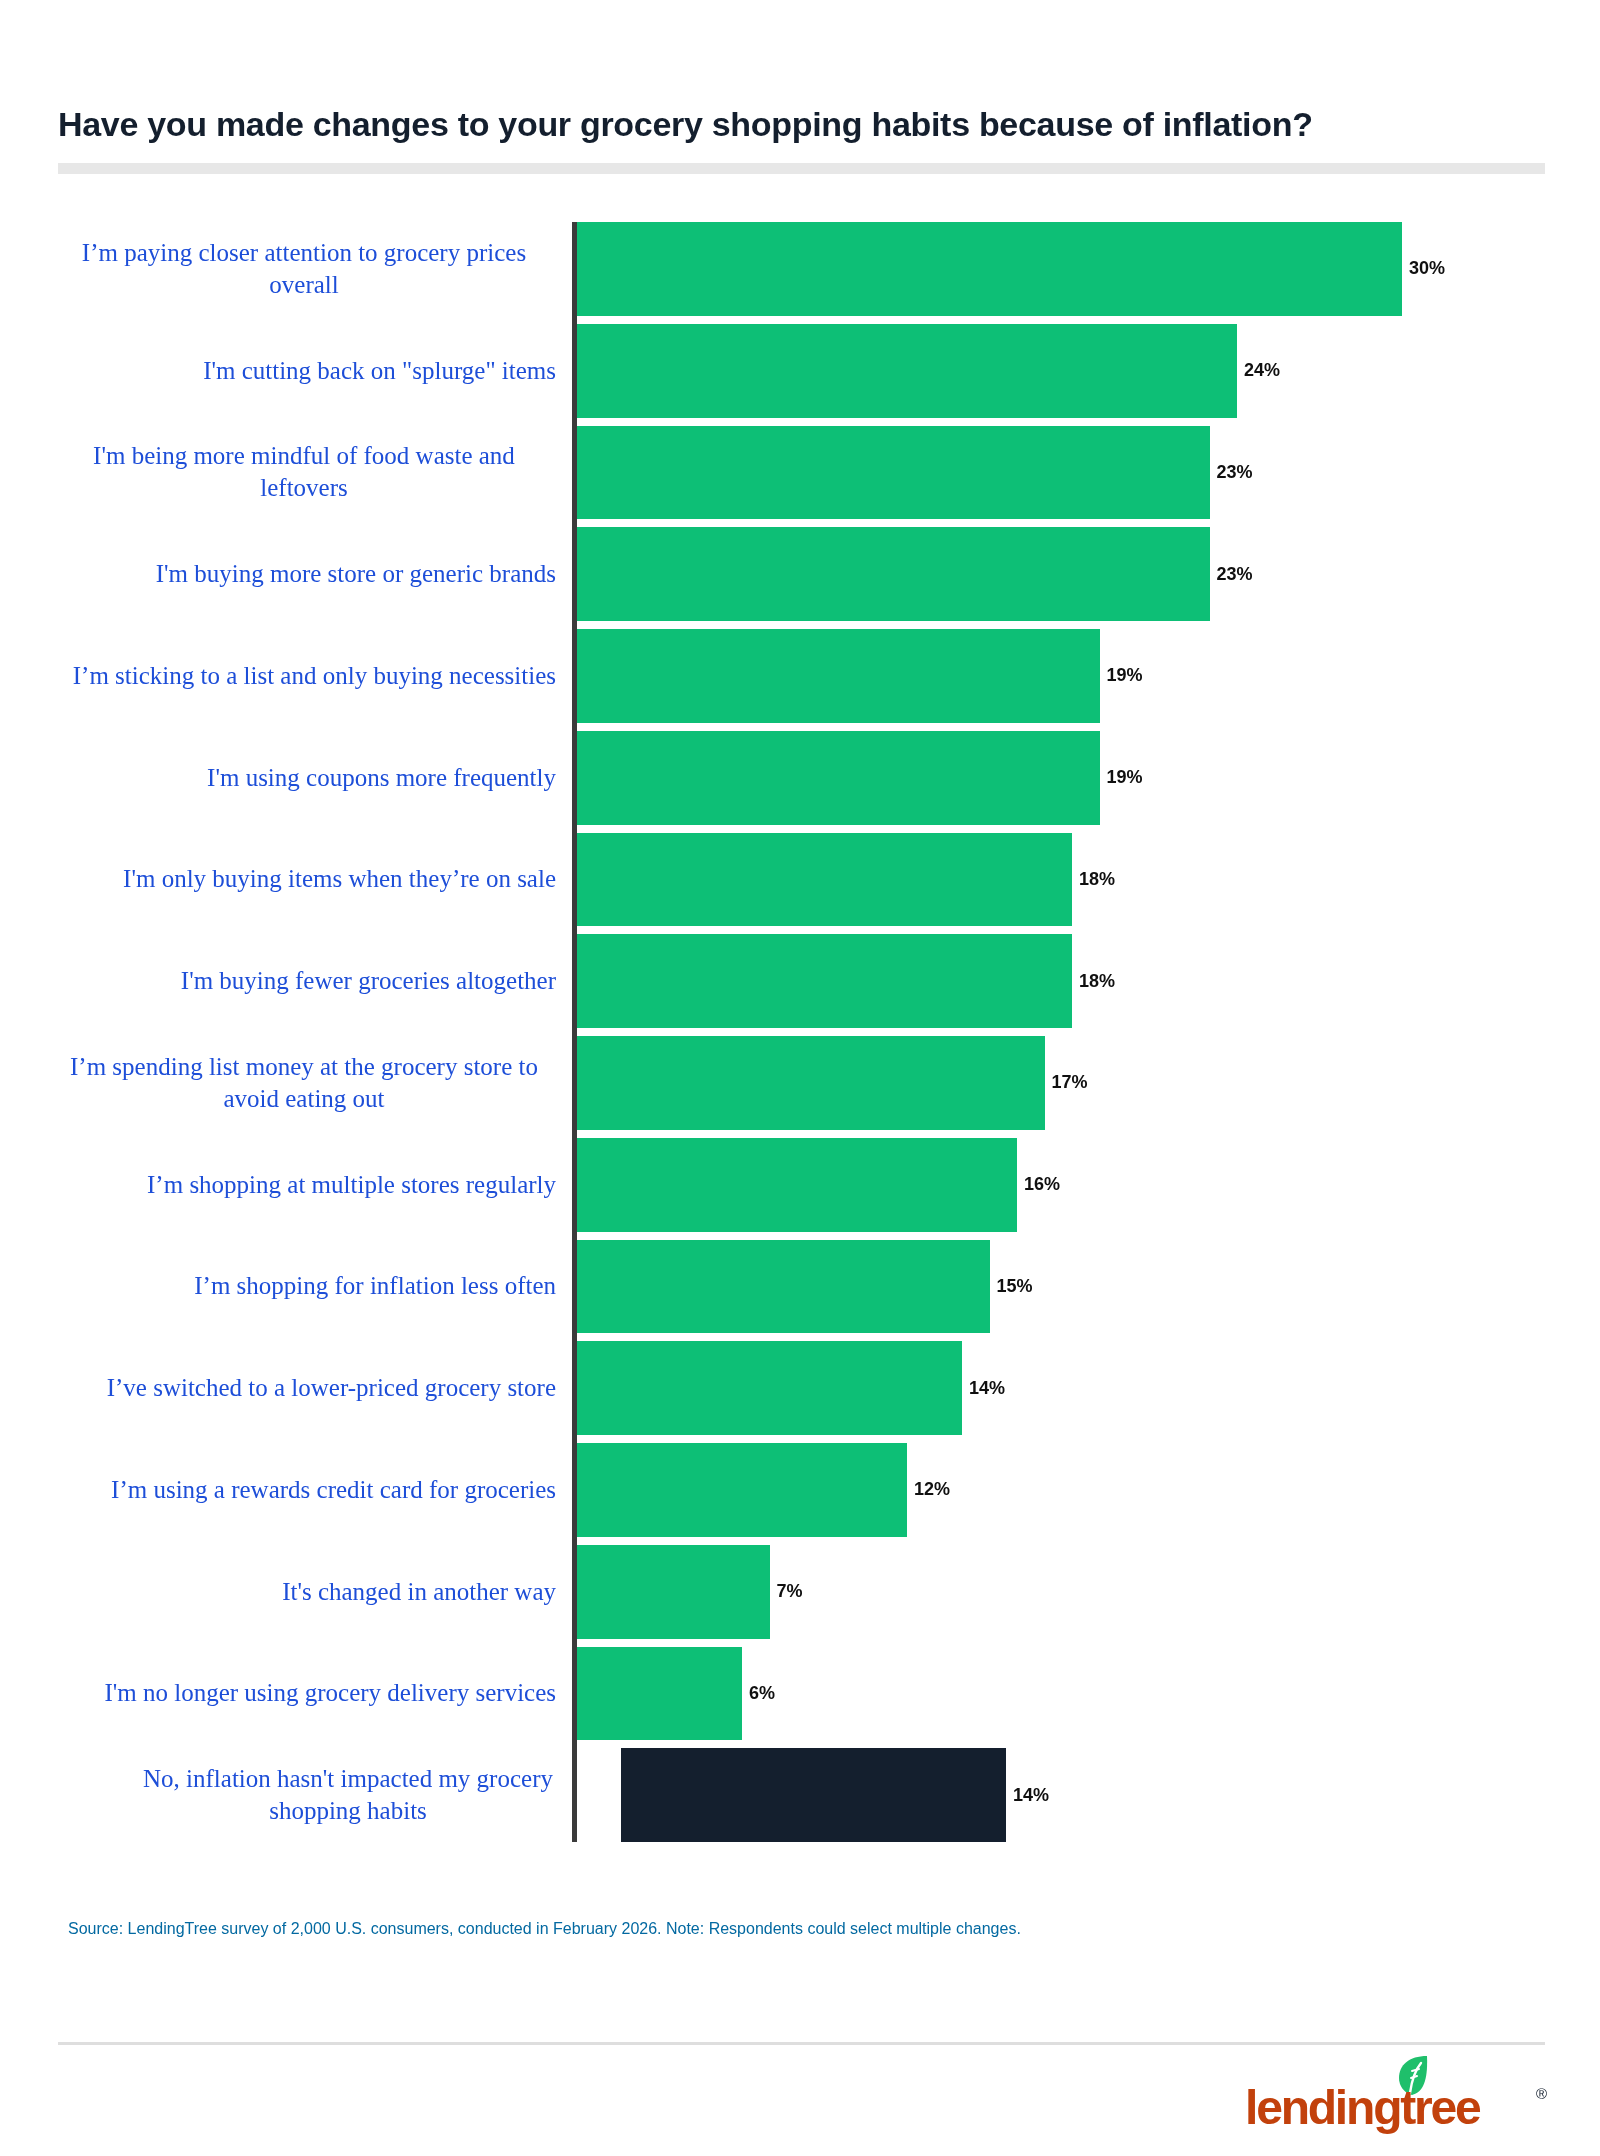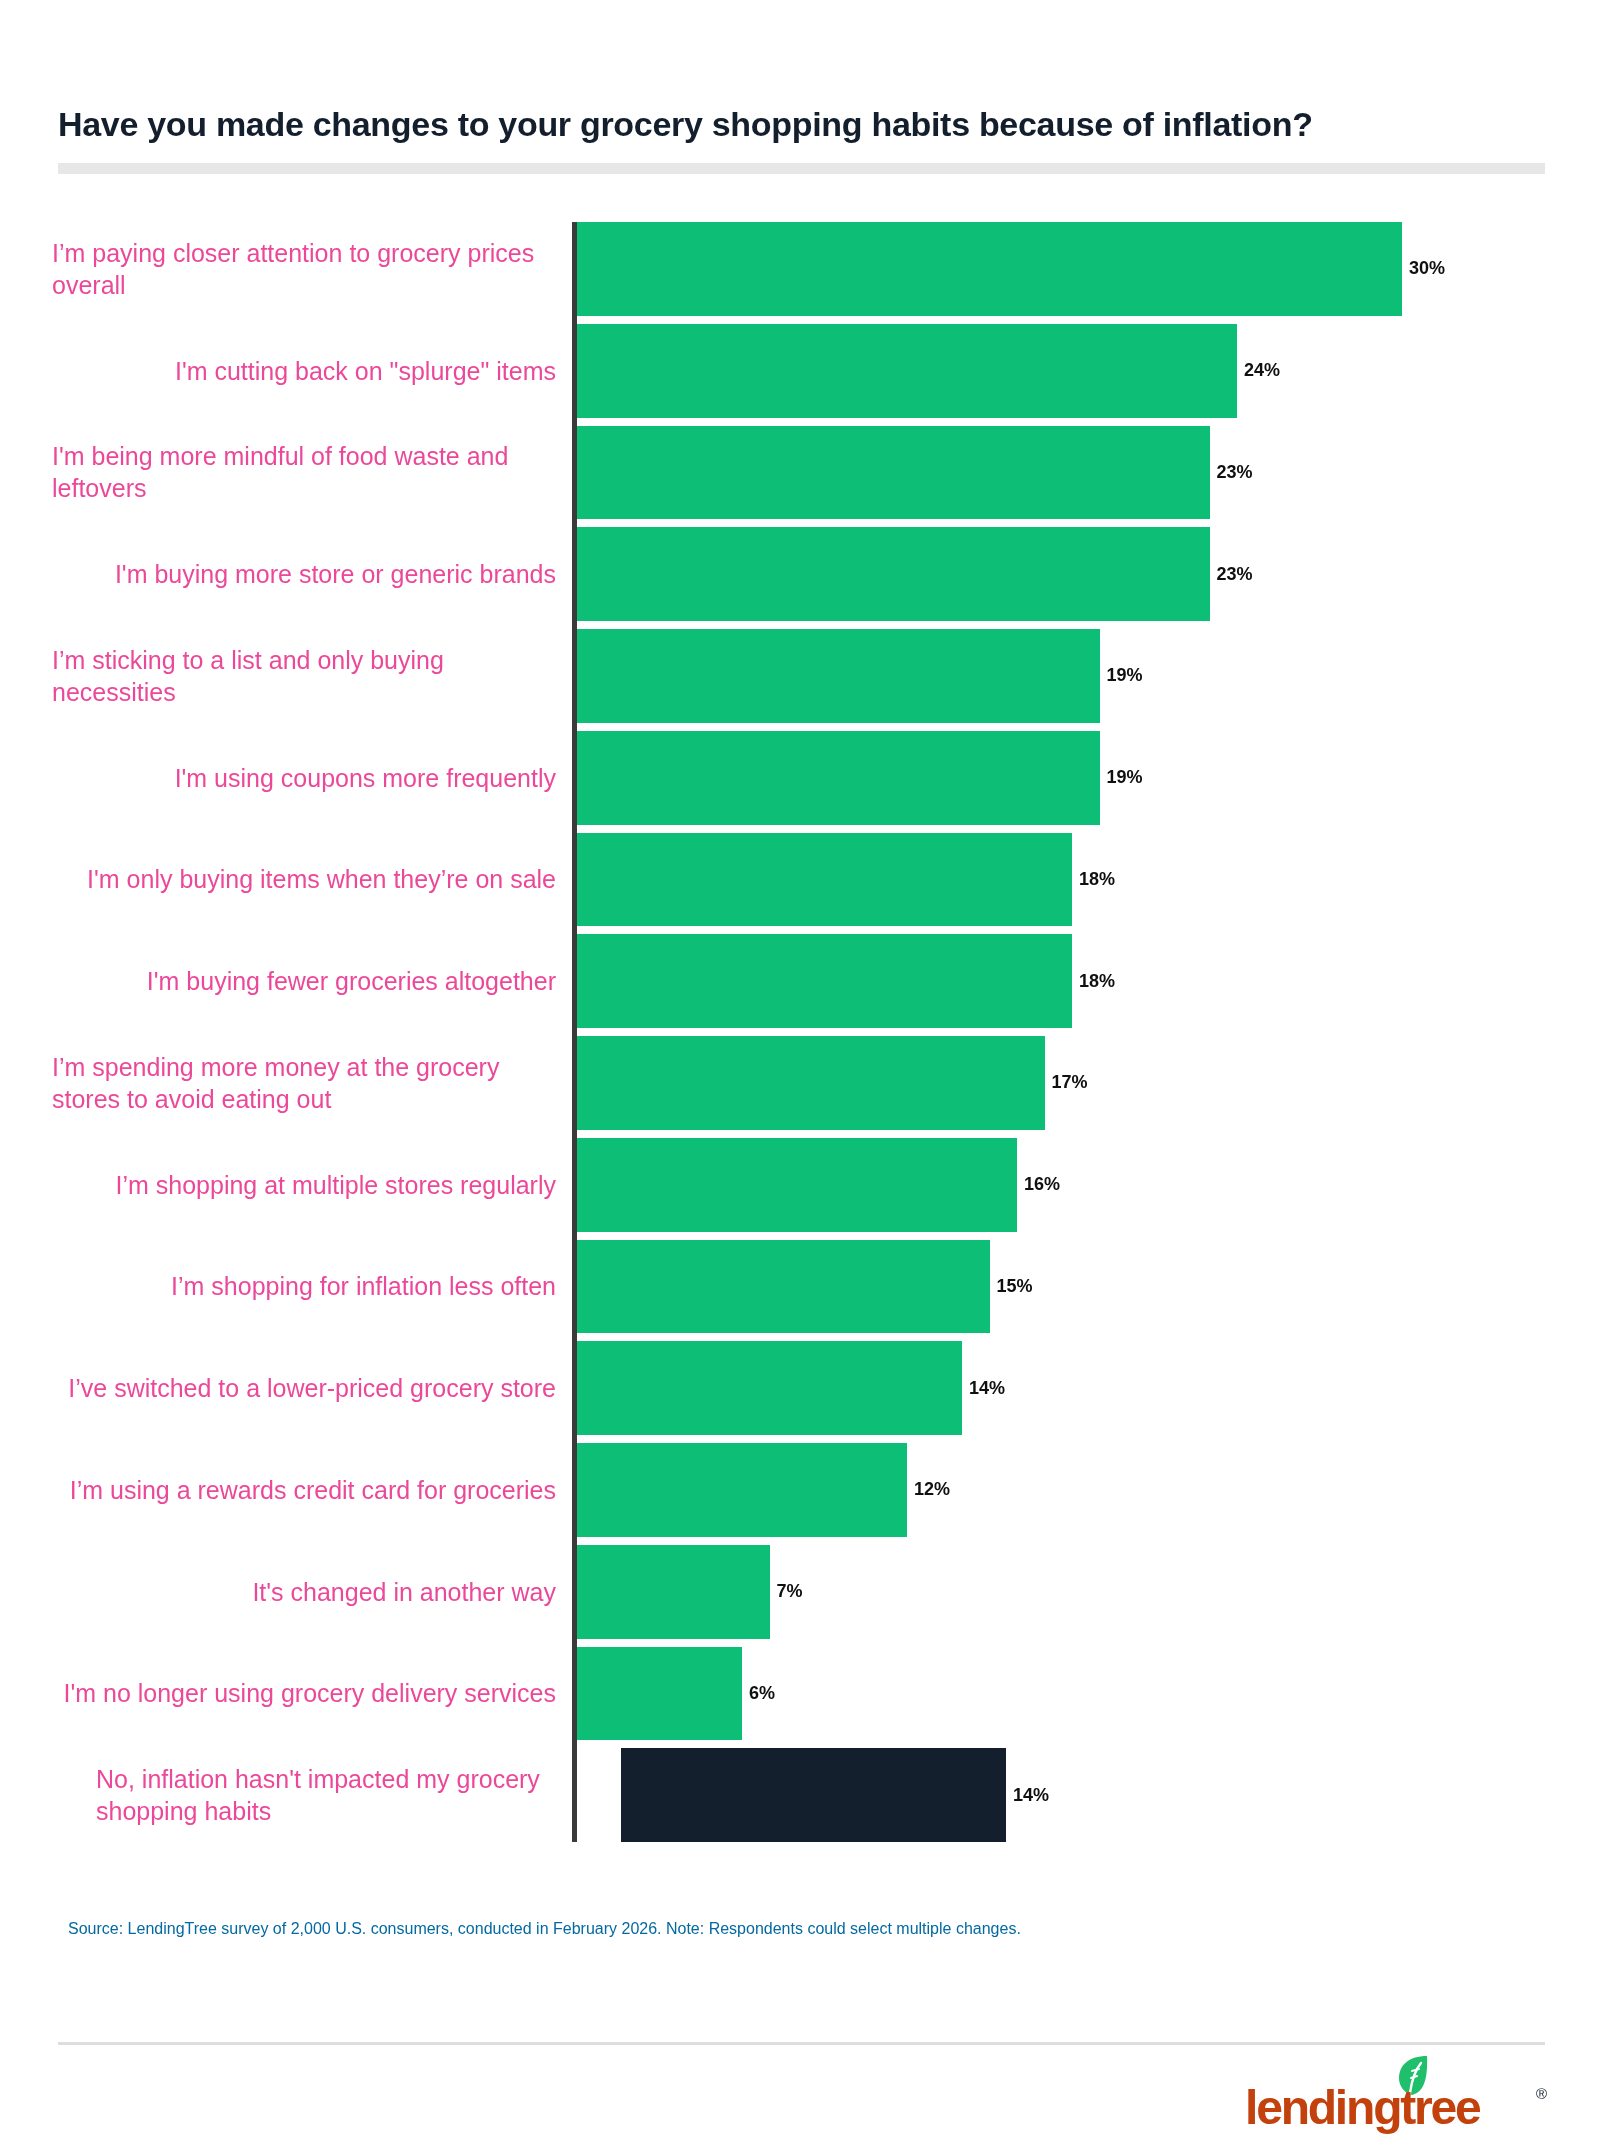--- a/index.html
+++ b/index.html
@@ -75,25 +75,26 @@
   }
   .row-label {
     position: absolute;
     right: 1038px;     
     top: 0;
     width: 510px;
     height: 100%;
     display: flex;
     align-items: center;
     justify-content: flex-end;
-    text-align: left;
+    text-align: center;
     font-size: 25px;
     line-height: 1.28;
-    color: #ec4899;
+    color: #1d4ed8;
     padding-right: 6px;
+    font-family: Liberation Serif, serif;
   }
   .bar-wrap {
     position: absolute;
     left: 577px;
     top: 0;
     height: 100%;
     display: flex;
     align-items: center;
   }
   .bar {
@@ -223,21 +224,21 @@
           </div>
         </div>
         <div class="row" style="height: 93.75px; margin-bottom: 8px;">
           <div class="row-label">I'm buying fewer groceries altogether</div>
           <div class="bar-wrap">
             <div class="bar" style="width: 495px; background: rgb(13, 191, 118);"></div>
             <div class="bar-value">18%</div>
           </div>
         </div>
         <div class="row" style="height: 93.75px; margin-bottom: 8px;">
-          <div class="row-label">I’m spending more money at the grocery stores to avoid eating out</div>
+          <div class="row-label">I’m spending list money at the grocery store to avoid eating out</div>
           <div class="bar-wrap">
             <div class="bar" style="width: 467.5px; background: rgb(13, 191, 118);"></div>
             <div class="bar-value">17%</div>
           </div>
         </div>
         <div class="row" style="height: 93.75px; margin-bottom: 8px;">
           <div class="row-label">I’m shopping at multiple stores regularly</div>
           <div class="bar-wrap">
             <div class="bar" style="width: 440px; background: rgb(13, 191, 118);"></div>
             <div class="bar-value">16%</div>

